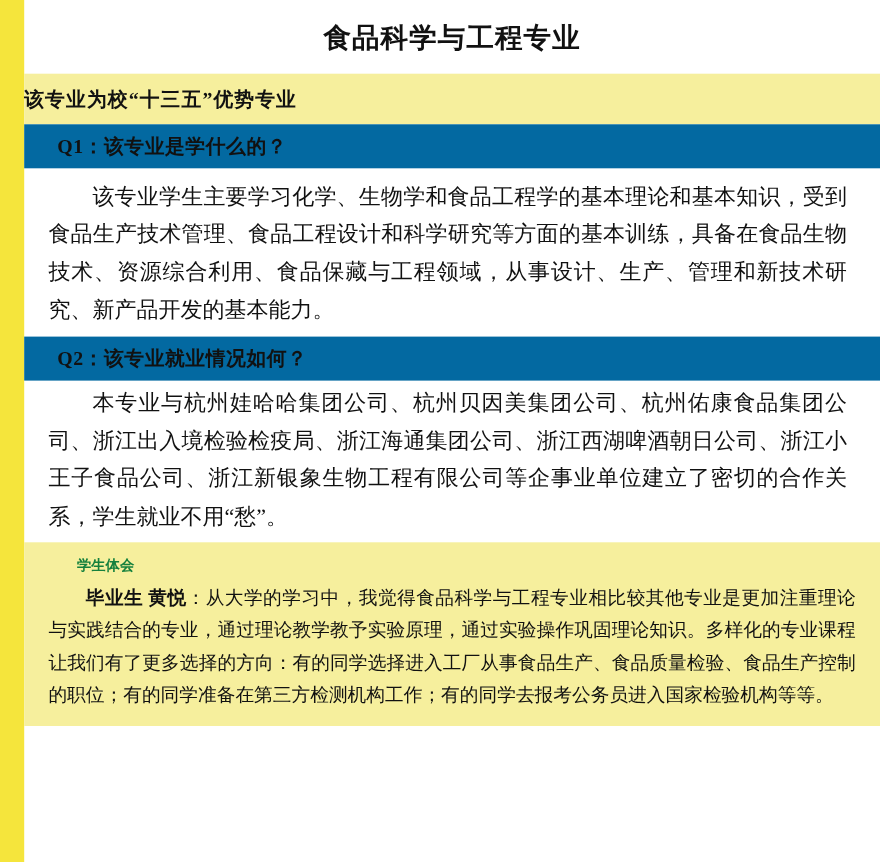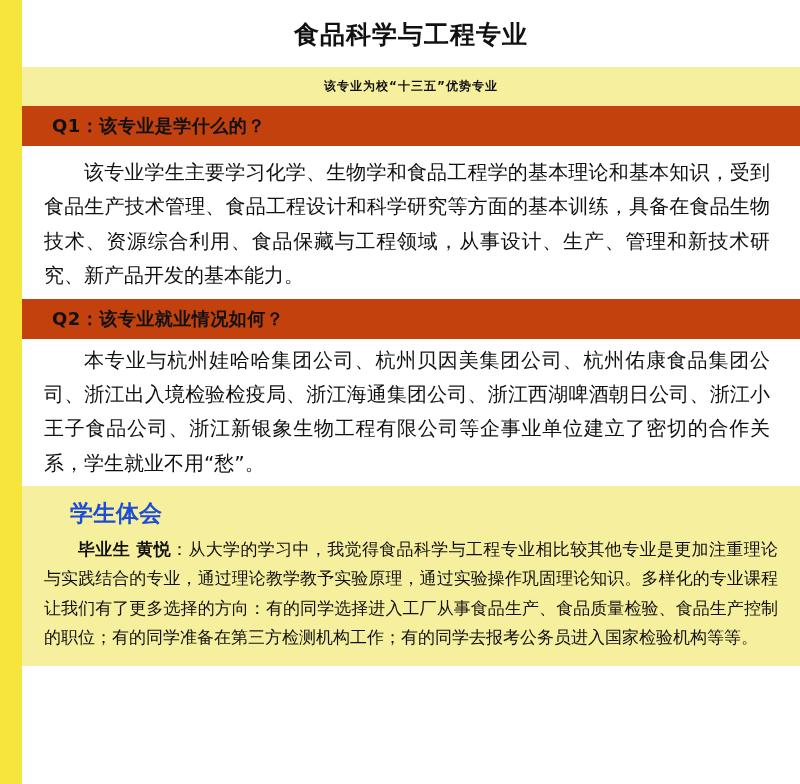--- a/index.html
+++ b/index.html
@@ -30,40 +30,41 @@
     height: 784px;
     background: #f5e53c;
   }
   .content {
     position: absolute;
     left: 22px;
     top: 0;
     width: 778px;
     height: 630px;
     box-sizing: border-box;
+    font-family: Liberation Serif, serif;
   }
   .title {
     text-align: center;
     font-size: 25px;
     font-weight: bold;
     color: #111111;
     padding: 18px 0 16px 0;
     letter-spacing: 1px;
   }
   .band {
     background: #f6ef9d;
-    text-align: center;
-    font-size: 12px;
+    text-align: left;
+    font-size: 18px;
     font-weight: bold;
     color: #111;
     padding: 11px 0 11px 0;
     letter-spacing: 1px;
   }
   .qbar {
-    background: #c2410c;
+    background: #0369a1;
     font-size: 18px;
     font-weight: bold;
     color: #111;
     padding: 8px 0 8px 30px;
     letter-spacing: 0.5px;
   }
   .para {
     font-size: 20px;
     line-height: 1.72;
     color: #111;
@@ -72,23 +73,23 @@
     text-indent: 2em;
   }
   .para.tight {
     padding-top: 4px;
   }
   .student-block {
     background: #f6ef9d;
     padding: 10px 22px 14px 22px;
   }
   .student-title {
-    font-size: 23px;
+    font-size: 13px;
     font-weight: bold;
-    color: #1d4ed8;
+    color: #15803d;
     padding: 2px 0 6px 26px;
   }
   .student-para {
     font-size: 17px;
     line-height: 1.72;
     color: #111;
     text-align: justify;
     text-indent: 2em;
   }
   .student-para b {

